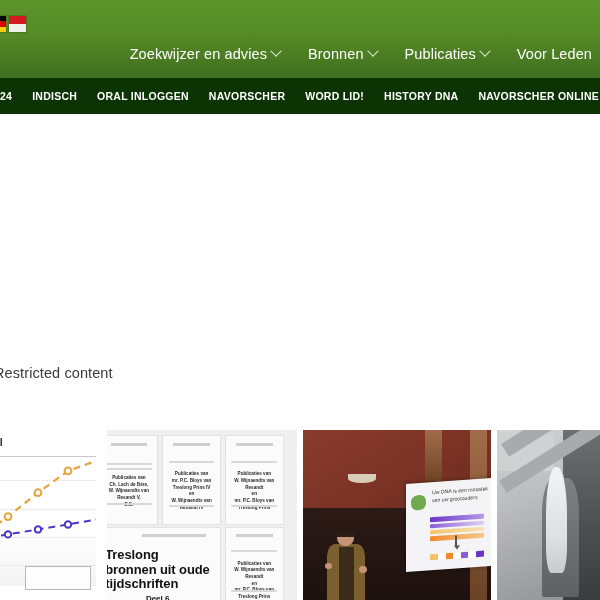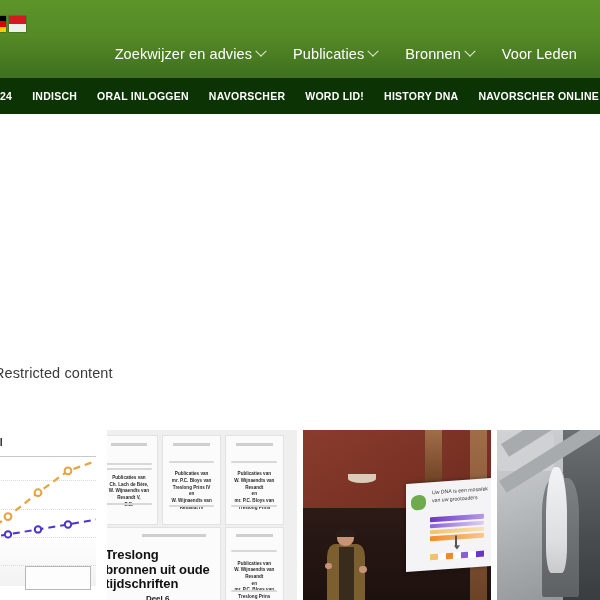--- a/index.html
+++ b/index.html
@@ -44,21 +44,21 @@
   }
   .main-nav .nav-item {
     color: #ffffff;
     font-size: 14.5px;
     letter-spacing: .1px;
     padding: 0 12px;
     line-height: 20px;
     display: inline-flex; align-items: center; gap: 5px;
     cursor: pointer;
   }
-  .main-nav .nav-item:last-child { padding-right: 23px; justify-content: center; }
+  .main-nav .nav-item:last-child { padding-right: 8px; justify-content: center; }
   .caret {
     display: inline-block;
     width: 7px; height: 7px;
     border-right: 1.3px solid #dfe9d4;
     border-bottom: 1.3px solid #dfe9d4;
     transform: rotate(45deg) translate(-2px, -2px);
   }
 
   
   .util-bar {
@@ -224,25 +224,25 @@
           <span class="s2"></span>
       </div>
     </div>
 
     <nav class="main-nav">
       <div class="nav-item">
         <span>Zoekwijzer en advies</span>
         <i class="caret"></i>
       </div>
       <div class="nav-item">
+        <span>Bronnen</span>
+        <i class="caret"></i>
+      </div>
+      <div class="nav-item">
         <span>Publicaties</span>
-        <i class="caret"></i>
-      </div>
-      <div class="nav-item">
-        <span>Bronnen</span>
         <i class="caret"></i>
       </div>
       <div class="nav-item">
         <span>Voor Leden</span>
       </div>
     </nav>
   </div>
 
   <div class="util-bar">
     <div class="util-inner">

